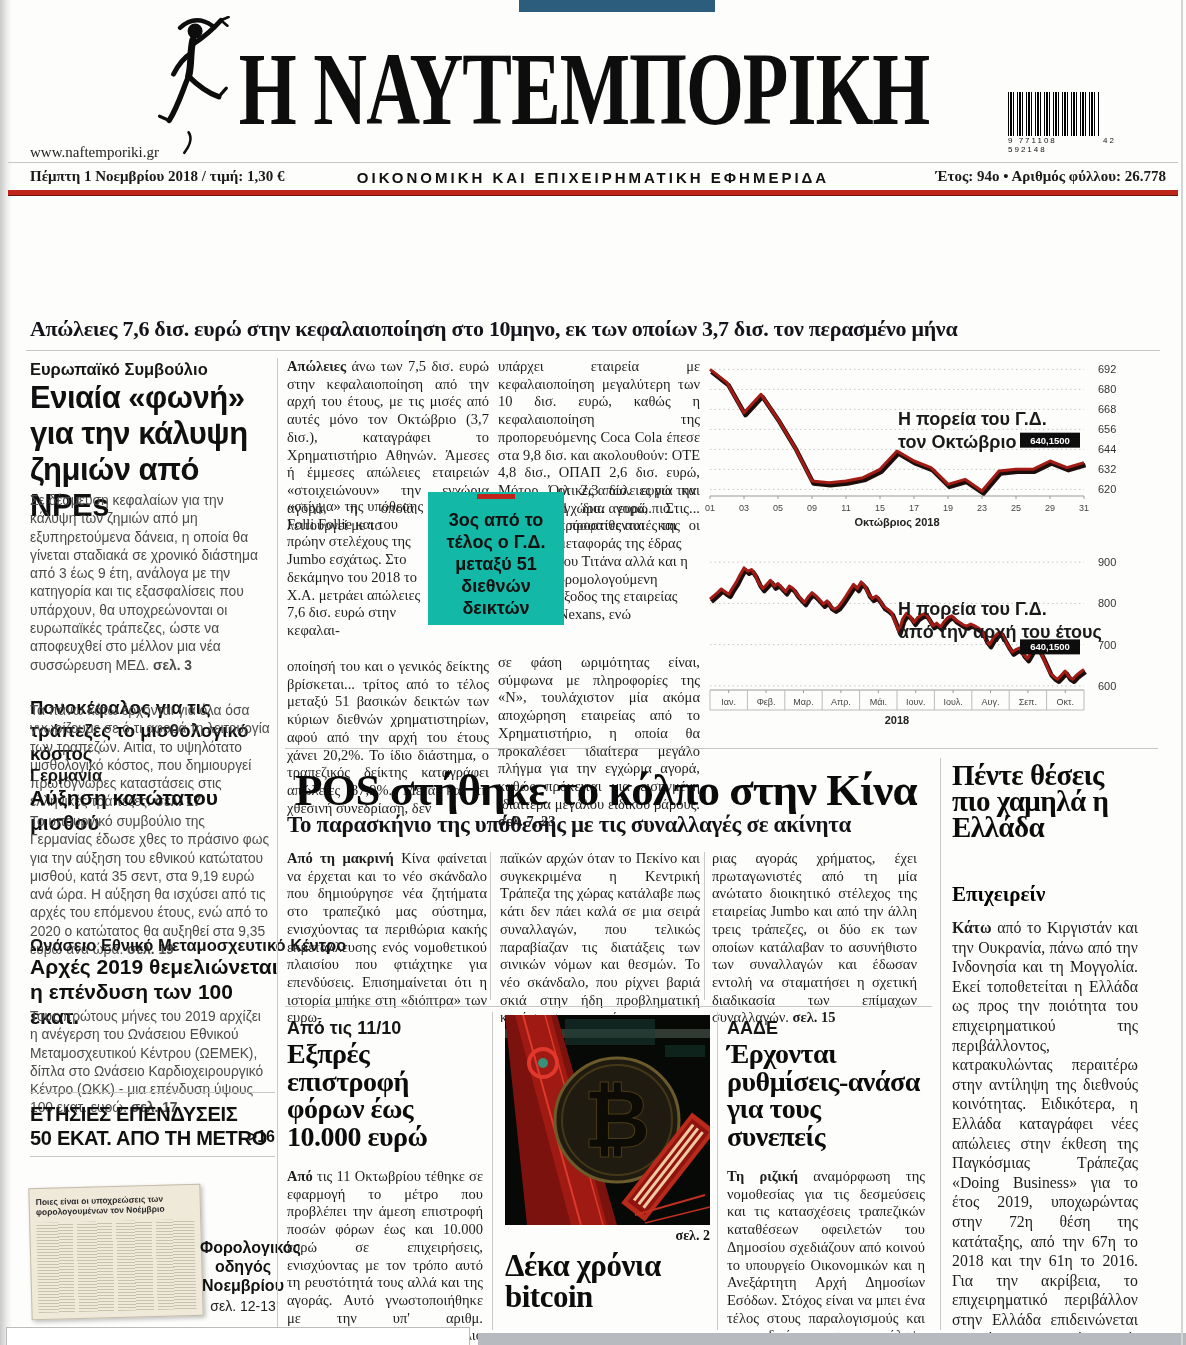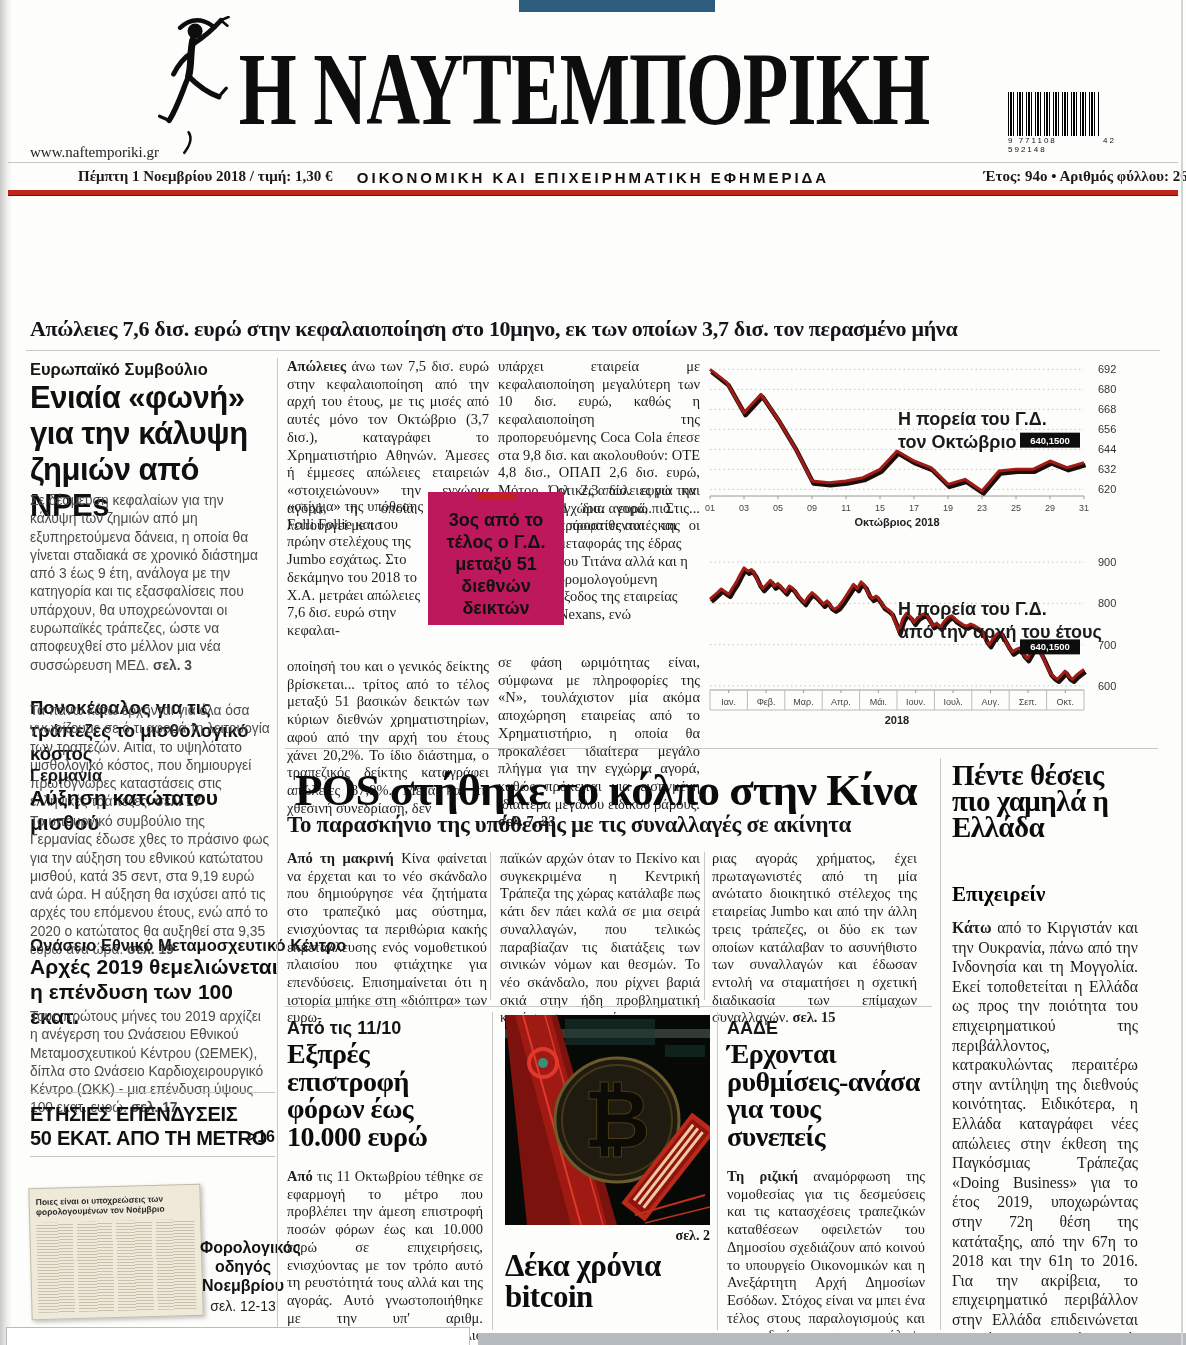--- a/index.html
+++ b/index.html
@@ -8,21 +8,21 @@
   .abs{position:absolute;}
   .b{font-weight:bold;}
   .hr{position:absolute;height:1px;background:#c6c6c4;}
   .vr{position:absolute;width:1px;background:#c9c9c7;}
   .red-rule{position:absolute;height:5px;background:#c0251c;border-bottom:1px solid #6e120c;}
 
   
   .mast-title{font-weight:bold;letter-spacing:-1px;font-size:76px;white-space:nowrap;
               transform:scale(.98,1.36);transform-origin:center top;color:#0d0d0d;text-align:center;}
   .mast-url{font-size:15px;color:#222;}
-  .dateline{font-size:15px;font-weight:bold;color:#1a1a1a;margin-left:48px;}
+  .dateline{font-size:15px;font-weight:bold;color:#1a1a1a;}
   .dateline-center{font-family:"Liberation Sans",sans-serif;font-size:15px;font-weight:bold;
                    letter-spacing:3px;color:#111;}
   .barcode-bars{height:44px;background:
      repeating-linear-gradient(90deg,#000 0 1px,#fff 1px 2px,#000 2px 4px,#fff 4px 5px,#000 5px 6px,#fff 6px 9px);}
   .barcode-num{font-family:"Liberation Sans",sans-serif;font-size:8px;letter-spacing:2px;color:#111;}
 
   
   .main-headline{font-size:73px;line-height:78px;font-weight:bold;letter-spacing:-2px;color:#0b0b0b;white-space:nowrap;}
   .main-subhead{font-size:22px;font-weight:bold;color:#14141a;letter-spacing:-0.3px;}
   .body-serif{font-size:14.5px;line-height:17.7px;text-align:justify;color:#1d1d1d;}
@@ -166,21 +166,21 @@
   <div class="abs body-serif" style="left:287px;top:498px;width:148px;text-align:left;">«στίγμα» της υπόθεσης Folli Follie και του πρώην στελέχους της Jumbo εσχάτως. Στο δεκάμηνο του 2018 το Χ.Α. μετράει απώλειες 7,6 δισ. ευρώ στην κεφαλαι-</div>
   <div class="abs body-serif" style="left:287px;top:658px;width:202px;">οποίησή του και ο γενικός δείκτης βρίσκεται... τρίτος από το τέλος μεταξύ 51 βασικών δεικτών των κύριων διεθνών χρηματιστηρίων, αφού από την αρχή του έτους χάνει 20,2%. Το ίδιο διάστημα, ο τραπεζικός δείκτης καταγράφει απώλειες 37,9%. Μετά και τη χθεσινή συνεδρίαση, δεν</div>
 
   <div class="abs body-serif" style="left:498px;top:358px;width:202px;">υπάρχει εταιρεία με κεφαλαιοποίηση μεγαλύτερη των 10 δισ. ευρώ, καθώς η κεφαλαιοποίηση της προπορευόμενης Coca Cola έπεσε στα 9,8 δισ. και ακολουθούν: ΟΤΕ 4,8 δισ., ΟΠΑΠ 2,6 δισ. ευρώ, Μότορ Όιλ 2,3 δισ. ευρώ και ΕΛΠΕ 2,1 δισ. ευρώ. Στις... ποσοτικές προστίθενται και οι ποι-</div>
   <div class="abs body-serif" style="left:558px;top:482px;width:142px;text-align:left;">οτικές απώλειες για την εγχώρια αγορά, πιο πρόσφατες αυτές της μεταφοράς της έδρας του Τιτάνα αλλά και η δρομολογούμενη έξοδος της εταιρείας Nexans, ενώ</div>
   <div class="abs body-serif" style="left:498px;top:654px;width:202px;">
     <span>σε φάση ωριμότητας είναι, σύμφωνα με πληροφορίες της «Ν», τουλάχιστον μία ακόμα αποχώρηση εταιρείας από το Χρηματιστήριο, η οποία θα προκαλέσει ιδιαίτερα μεγάλο πλήγμα για την εγχώρια αγορά, καθώς πρόκειται για εισηγμένη ιδιαίτερα μεγάλου ειδικού βάρους.</span>
     <b>σελ. 7, 23</b>
   </div>
 
-  <div class="abs" style="left:428px;top:492px;width:136px;background:#be185d;padding:2px 0 6px 0;">
+  <div class="abs" style="left:428px;top:492px;width:136px;background:#14b8a6;padding:2px 0 6px 0;">
     <div class="pq-dash"></div>
     <div class="pullquote">3ος από το τέλος ο Γ.Δ. μεταξύ 51 διεθνών δεικτών</div>
   </div>
 
   <div class="chart" style="left:700px;top:356px;width:440px;height:190px;">
     <div class="plot"><svg width="440" height="190">
           <line x1="10" x2="384" y1="133.33333333333331" y2="133.33333333333331" stroke="#c6c6c4" stroke-dasharray="1.5 3" stroke-width="1"></line>
           <text x="398" y="137.33333333333331" font-size="11" fill="#333" font-family="Liberation Sans, sans-serif">620</text>
           <line x1="10" x2="384" y1="113.33333333333333" y2="113.33333333333333" stroke="#c6c6c4" stroke-dasharray="1.5 3" stroke-width="1"></line>
           <text x="398" y="117.33333333333333" font-size="11" fill="#333" font-family="Liberation Sans, sans-serif">632</text>

